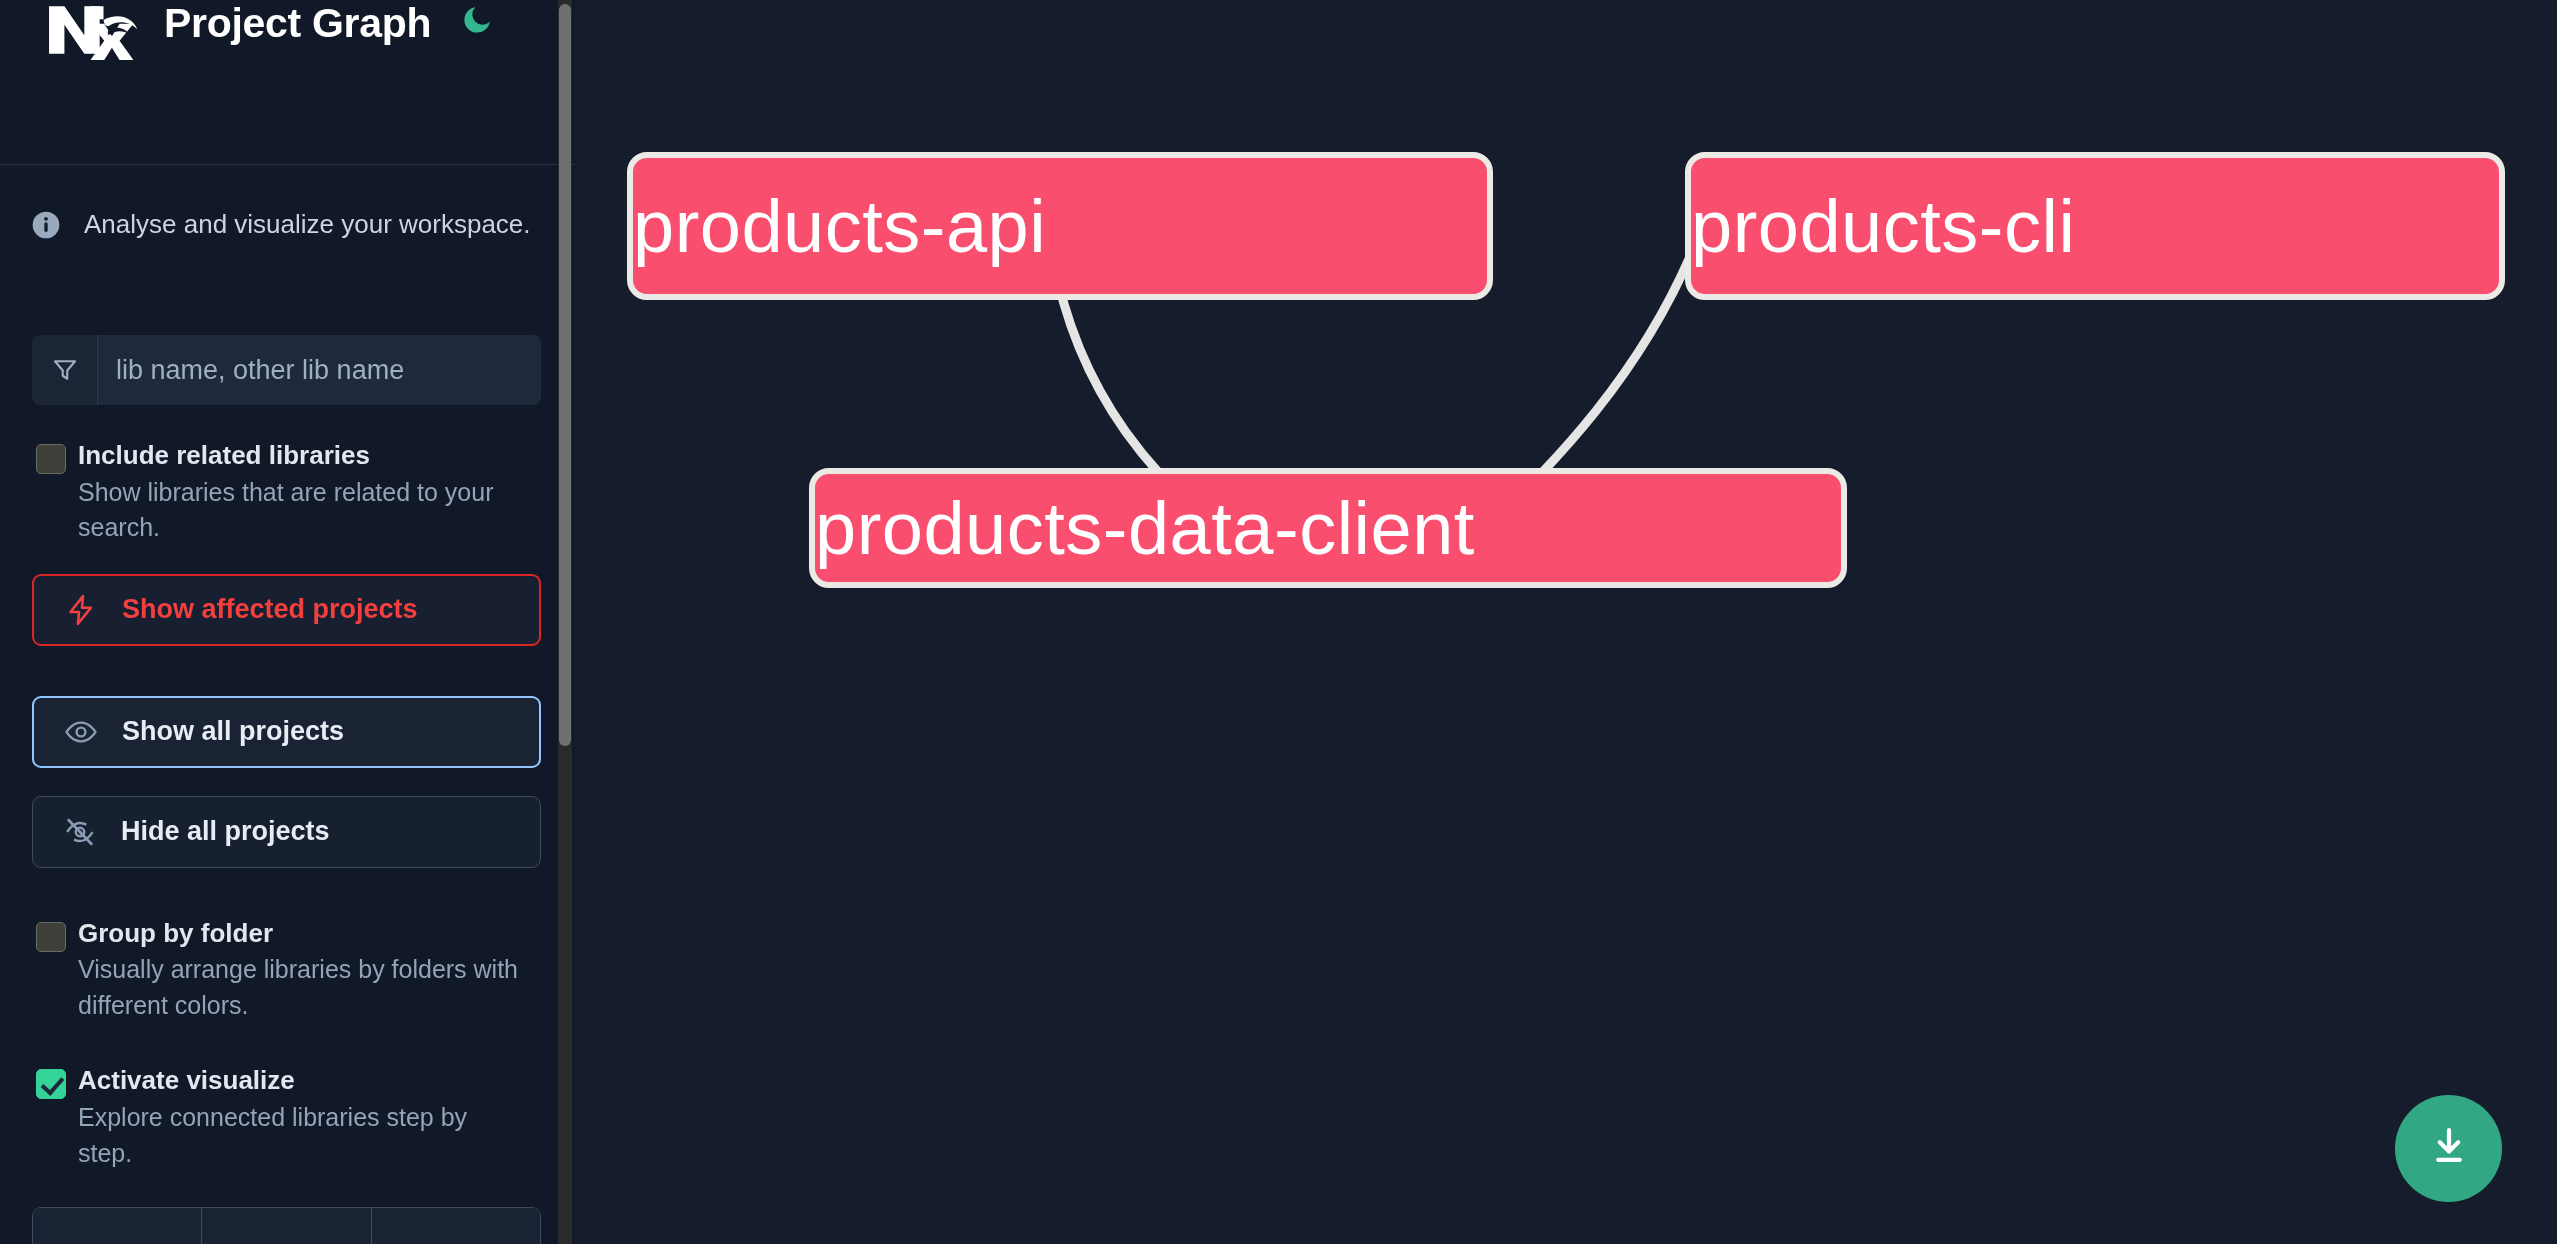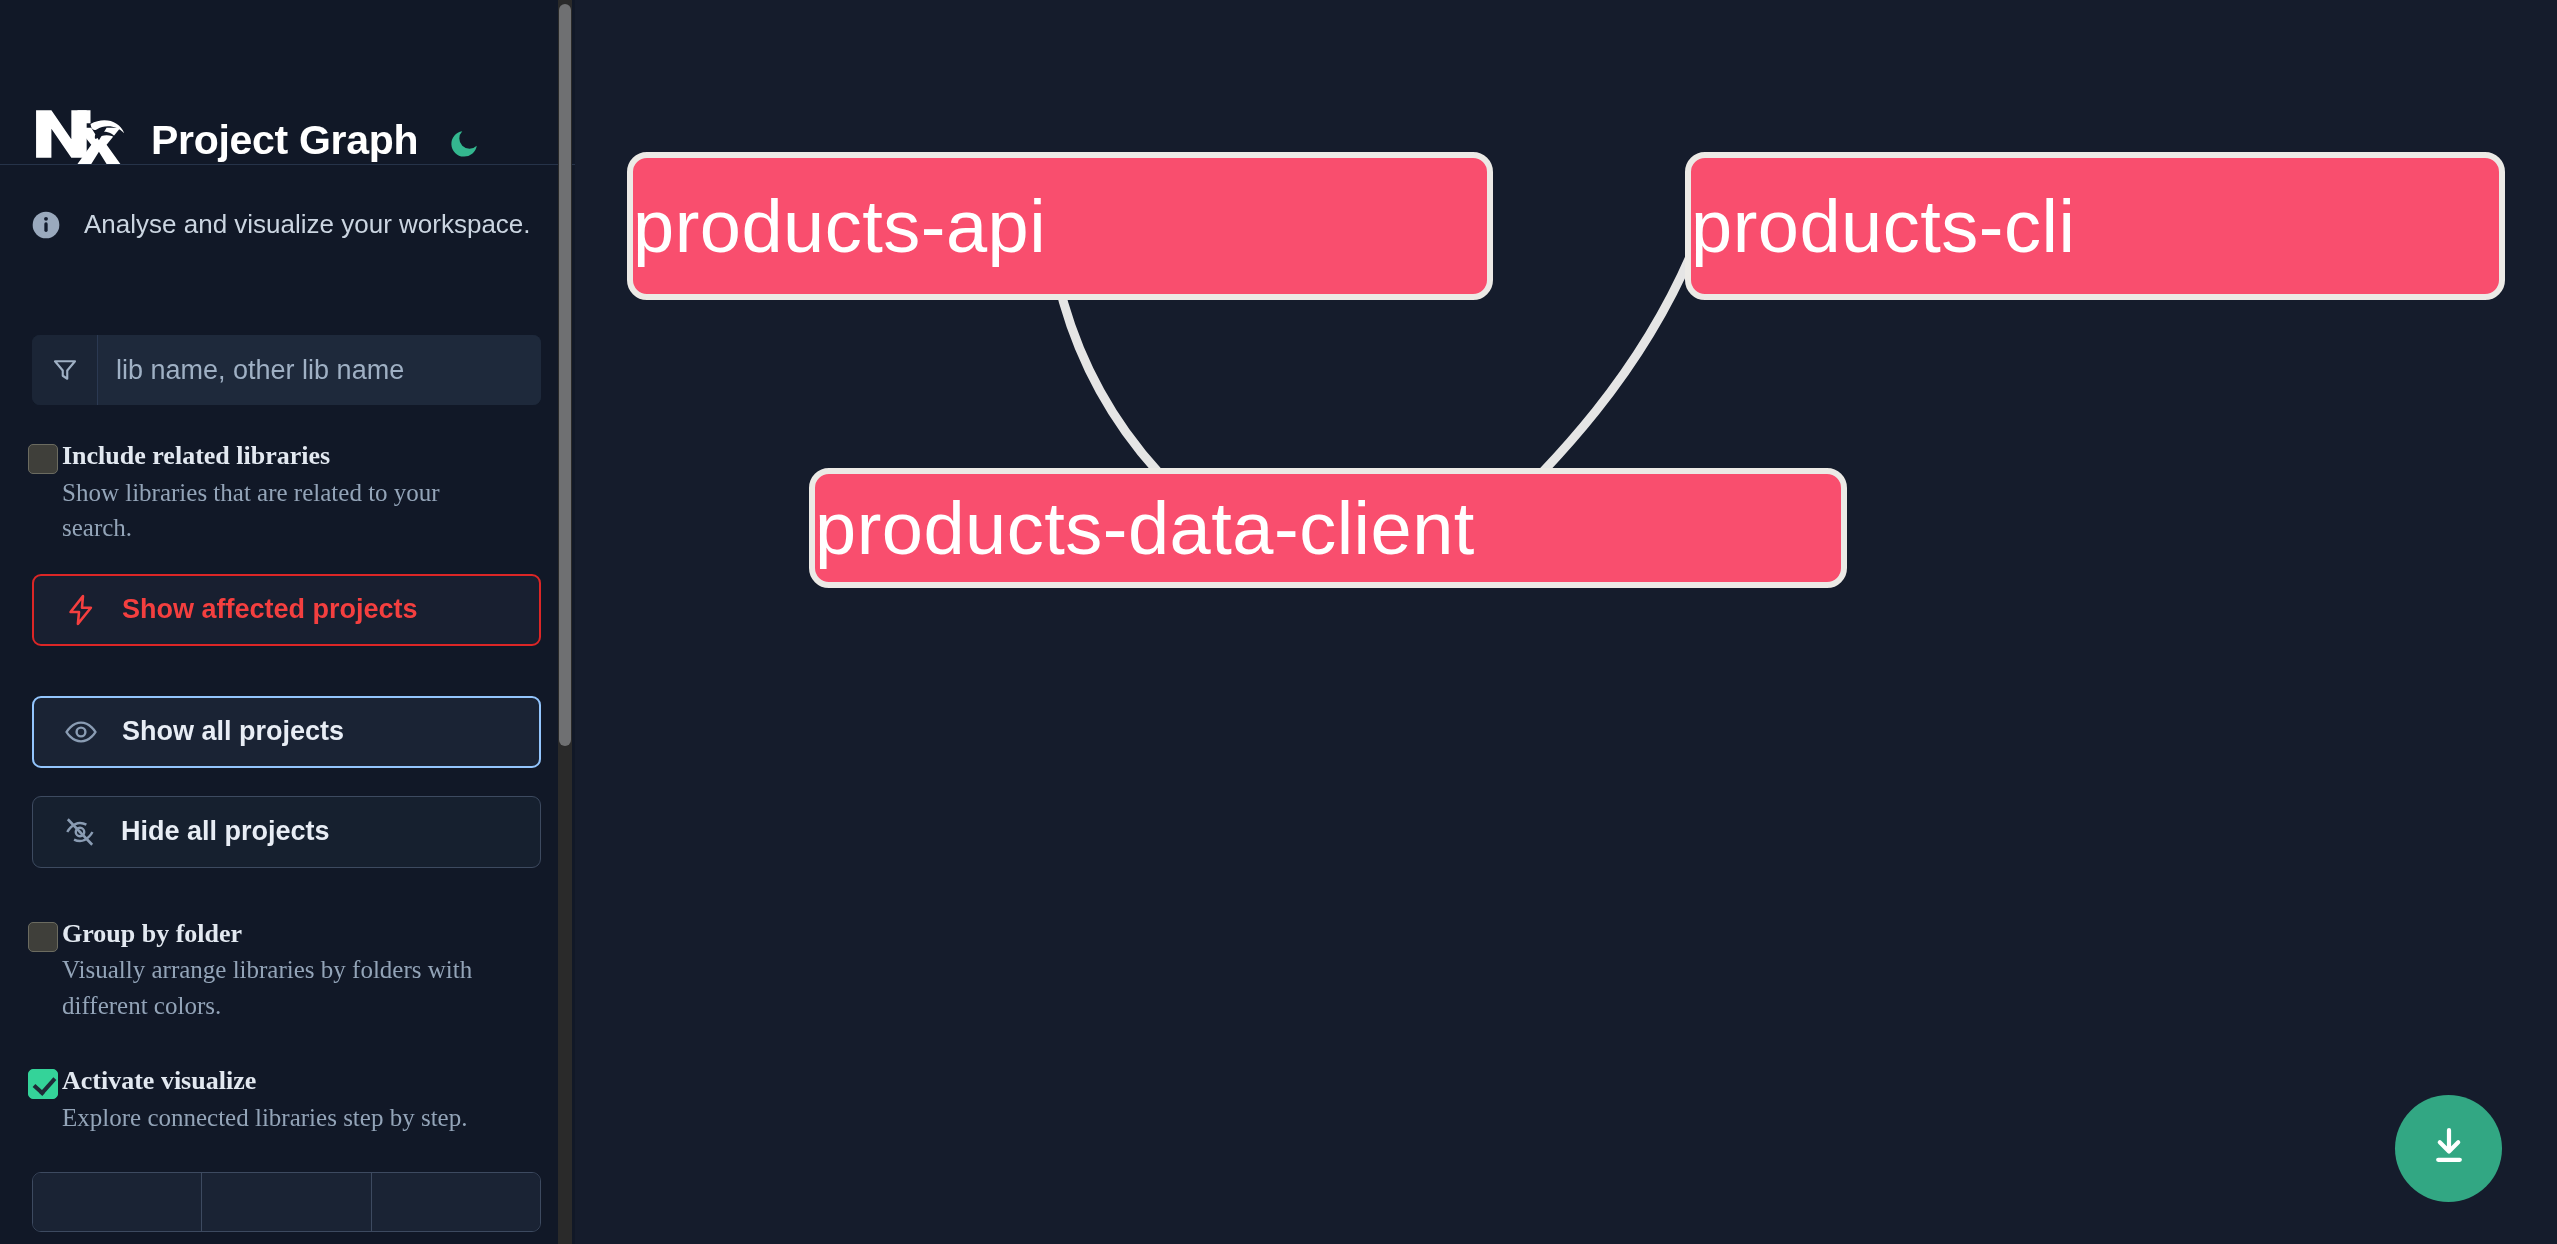--- a/index.html
+++ b/index.html
@@ -27,22 +27,22 @@
   }
   #sidebar-scroll {
     position: absolute;
     inset: 0;
     overflow: hidden;
   }
 
   .header {
     height: 165px;
     display: flex;
-    align-items: flex-end;
-    padding: 0 33px;
+    align-items: flex-start;
+    padding: 0 46px;
     border-bottom: 1px solid #263349;
     gap: 26px;
   }
   .nx-logo { width: 92px; height: 60px; flex: 0 0 92px; }
   .app-title {
     color: #ffffff;
     font-size: 41px;
     font-weight: 700;
     letter-spacing: -0.3px;
     white-space: nowrap;
@@ -88,24 +88,23 @@
     outline: none;
     color: #cfd9e6;
     font-size: 27px;
     font-family: "Liberation Sans", sans-serif;
     padding: 0 18px;
   }
   .search-input::placeholder { color: #9fb0c4; }
 
   .check-block {
     display: flex;
-    gap: 4px;
-    padding: 0 34px 0 28px;
+    gap: 12px;
+    padding: 0 34px 0 36px;
     margin-top: 35px;
-    font-family: Liberation Serif, serif;
   }
   .checkbox {
     width: 30px; height: 30px;
     flex: 0 0 30px;
     border-radius: 5px;
     margin-top: 4px;
     cursor: pointer;
     position: relative;
   }
   .checkbox.off { background: #3f3f3a; border: 1px solid #6b6b60; }

